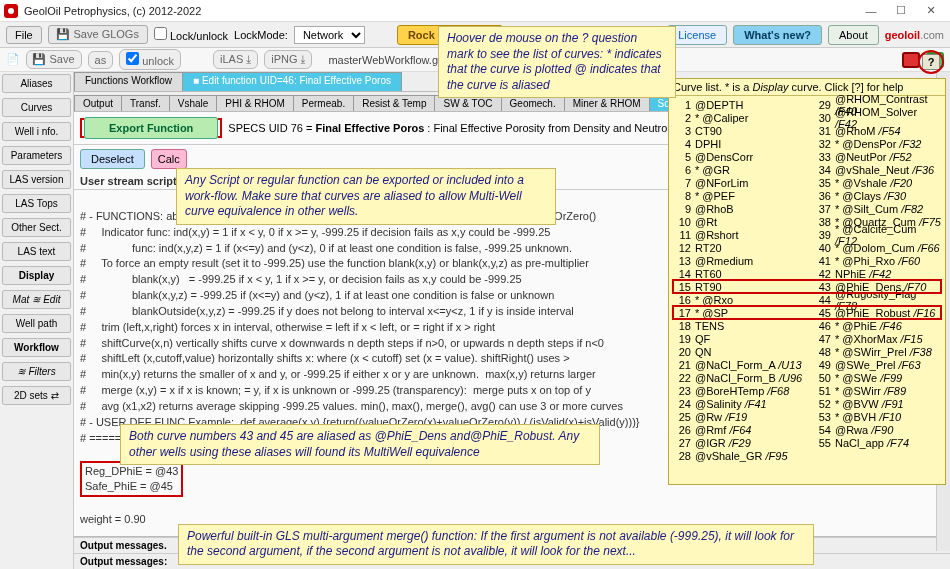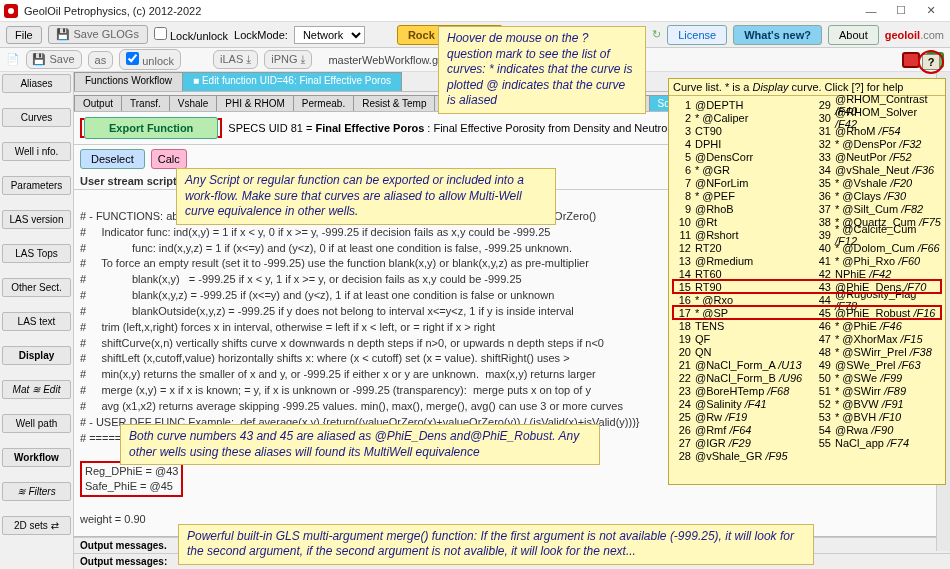--- a/index.html
+++ b/index.html
@@ -25,21 +25,21 @@
 
 .toolbar2 { height: 24px; display: flex; align-items: center; padding: 0 6px; gap: 6px; background: #f7f7f7; border-bottom: 1px solid #ddd; }
 .toolbar2 .tb { padding: 2px 6px; background: #eee; border: 1px solid #bbb; border-radius: 6px; color: #666; }
 .toolbar2 .path { color: #444; margin-left: 10px; }
 .toolbar2 .folder { color: #444; margin-left: 20px; }
 .toolbar2 .redsq { margin-left: auto; width: 18px; height: 16px; background: #d33; border: 2px solid #800; border-radius: 3px; }
 .toolbar2 .greensq { width: 18px; height: 16px; background: #6b6; border: 2px solid #383; border-radius: 3px; }
 
 .body { display: flex; height: calc(100% - 72px); }
 
-.leftcol { width: 74px; background: #f0f0f0; border-right: 1px solid #ccc; padding: 2px; display: flex; flex-direction: column; gap: 15px; }
+.leftcol { width: 74px; background: #f0f0f0; border-right: 1px solid #ccc; padding: 2px; display: flex; flex-direction: column; gap: 5px; }
 .leftcol .litem { padding: 3px 4px; background: #e8e8e8; border: 1px solid #bbb; border-radius: 2px; text-align: center; font-size: 10px; cursor: pointer; }
 .leftcol .litem.bold { font-weight: bold; }
 .leftcol .litem.ital { font-style: italic; }
 
 .main { flex: 1; position: relative; background: #fafafa; overflow: hidden; }
 
 .tabrow1 { display: flex; height: 20px; background: #eee; border-bottom: 1px solid #bbb; }
 .tabrow1 .tab { padding: 2px 10px; border: 1px solid #999; border-bottom: none; margin-right: -1px; background: #ddd; font-size: 10px; }
 .tabrow1 .tab.active { background: #4fc8e8; color: #fff; }
 
@@ -165,21 +165,21 @@
         <div class="tab">Geomech.</div>
         <div class="tab">Miner &amp; RHOM</div>
         <div class="tab active">Scripting</div>
       </div>
 
     <div class="funcrow">
       <span class="exportbox">
         <span class="exportbtn">Export Function</span>
       </span>
       <span class="specs">
-        <span>SPECS UID 81 = </span><b>Final Effective Poros</b><span> : Final Effective Porosity from Density and Neutron</span>
+        <span>SPECS UID 76 = </span><b>Final Effective Poros</b><span> : Final Effective Porosity from Density and Neutron</span>
       </span>
     </div>
 
     <div class="btnrow">
       <span class="deselect">Deselect</span>
       <span class="calc">Calc</span>
       <span style="flex:1"></span>
       <span class="refbtn" style="margin-right:-2px">Reference</span>
       <span class="helbtn">Hel</span>
     </div>
@@ -213,21 +213,21 @@
 
     <div class="outrow">
       <div class="outlabel">Output messages.</div>
       <div class="outlabel">Output messages:</div>
     </div>
 
     <div class="scrollbar-v"></div>
   </div>
 </div>
 
-<div class="tooltip" style="top:26px; left:438px; width:208px;">Hoover de mouse on the ? question
+<div class="tooltip" style="top:26px; left:438px; width:238px;">Hoover de mouse on the ? question
 mark to see the list of curves:
 * indicates that the curve is plotted
 @ indicates that the curve is aliased</div>
 <div class="tooltip" style="top:168px; left:176px; width:380px;">Any Script or regular function can be exported or included
 into a work-flow. Make sure that curves are aliased to
 allow Multi-Well curve equivalence in other wells.</div>
 <div class="tooltip" style="top:424px; left:120px; width:480px;">Both curve numbers 43 and 45 are aliased as @PhiE_Dens and@PhiE_Robust.
 Any other wells using these aliases will found its MultiWell equivalence</div>
 <div class="tooltip" style="bottom:4px; left:178px; width:636px;">Powerful built-in GLS multi-argument merge() function: If the first argument is not available (-999.25),
 it will look for the second argument, if the second argument is not avalible, it will look for the next...</div>

